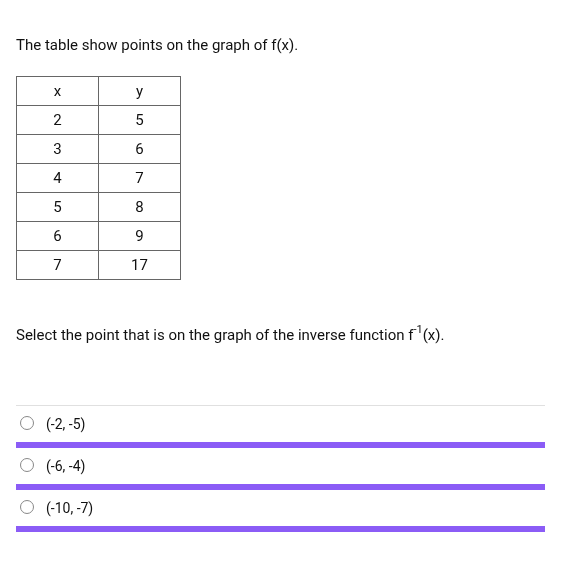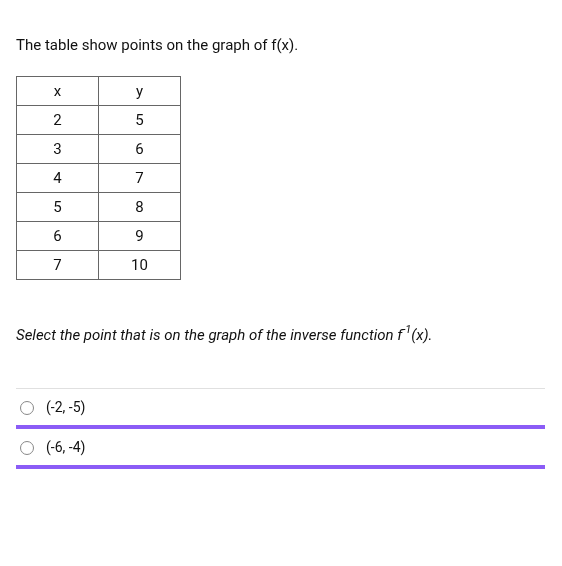--- a/index.html
+++ b/index.html
@@ -36,37 +36,36 @@
     }
     table.points td:first-child, table.points th:first-child {
       width: 82px;
     }
     table.points td:last-child, table.points th:last-child {
       width: 82px;
     }
     .question-text {
       font-size: 15px;
       color: #111;
-      margin-bottom: 44px;
-      font-style: italic;
+      margin-bottom: 61px;
     }
     .sup {
       font-size: 11px;
       vertical-align: super;
       position: relative;
       top: -1px;
     }
     .options {
       width: 100%;
     }
     .option {
       display: flex;
-      align-items: flex-end;
+      align-items: flex-start;
       padding: 10px 4px;
-      border-bottom: 4px solid #8b5cf6;
+      border-bottom: 6px solid #8b5cf6;
     }
     .option:first-child {
       border-top: 1px solid #e0e0e0;
     }
     .radio {
       appearance: none;
       -webkit-appearance: none;
       width: 14px;
       height: 14px;
       border: 1px solid #888;
@@ -109,33 +108,37 @@
     <tr>
       <td>5</td>
       <td>8</td>
     </tr>
     <tr>
       <td>6</td>
       <td>9</td>
     </tr>
     <tr>
       <td>7</td>
-      <td>10</td>
+      <td>17</td>
     </tr>
   </tbody>
     </table>
 
   <p class="question-text">
     <span>Select the point that is on the graph of the inverse function  f</span><span class="sup">-1</span><span>(x).</span>
   </p>
 
   <div class="options">
     <label class="option">
       <input type="radio" name="answer" class="radio" style="">
       <span class="option-label">(-2, -5)</span>
     </label>
     <label class="option">
       <input type="radio" name="answer" class="radio" style="">
       <span class="option-label">(-6, -4)</span>
     </label>
+    <label class="option">
+      <input type="radio" name="answer" class="radio" style="">
+      <span class="option-label">(-10, -7)</span>
+    </label>
   </div>
 
 </div>
 
 </body></html>

